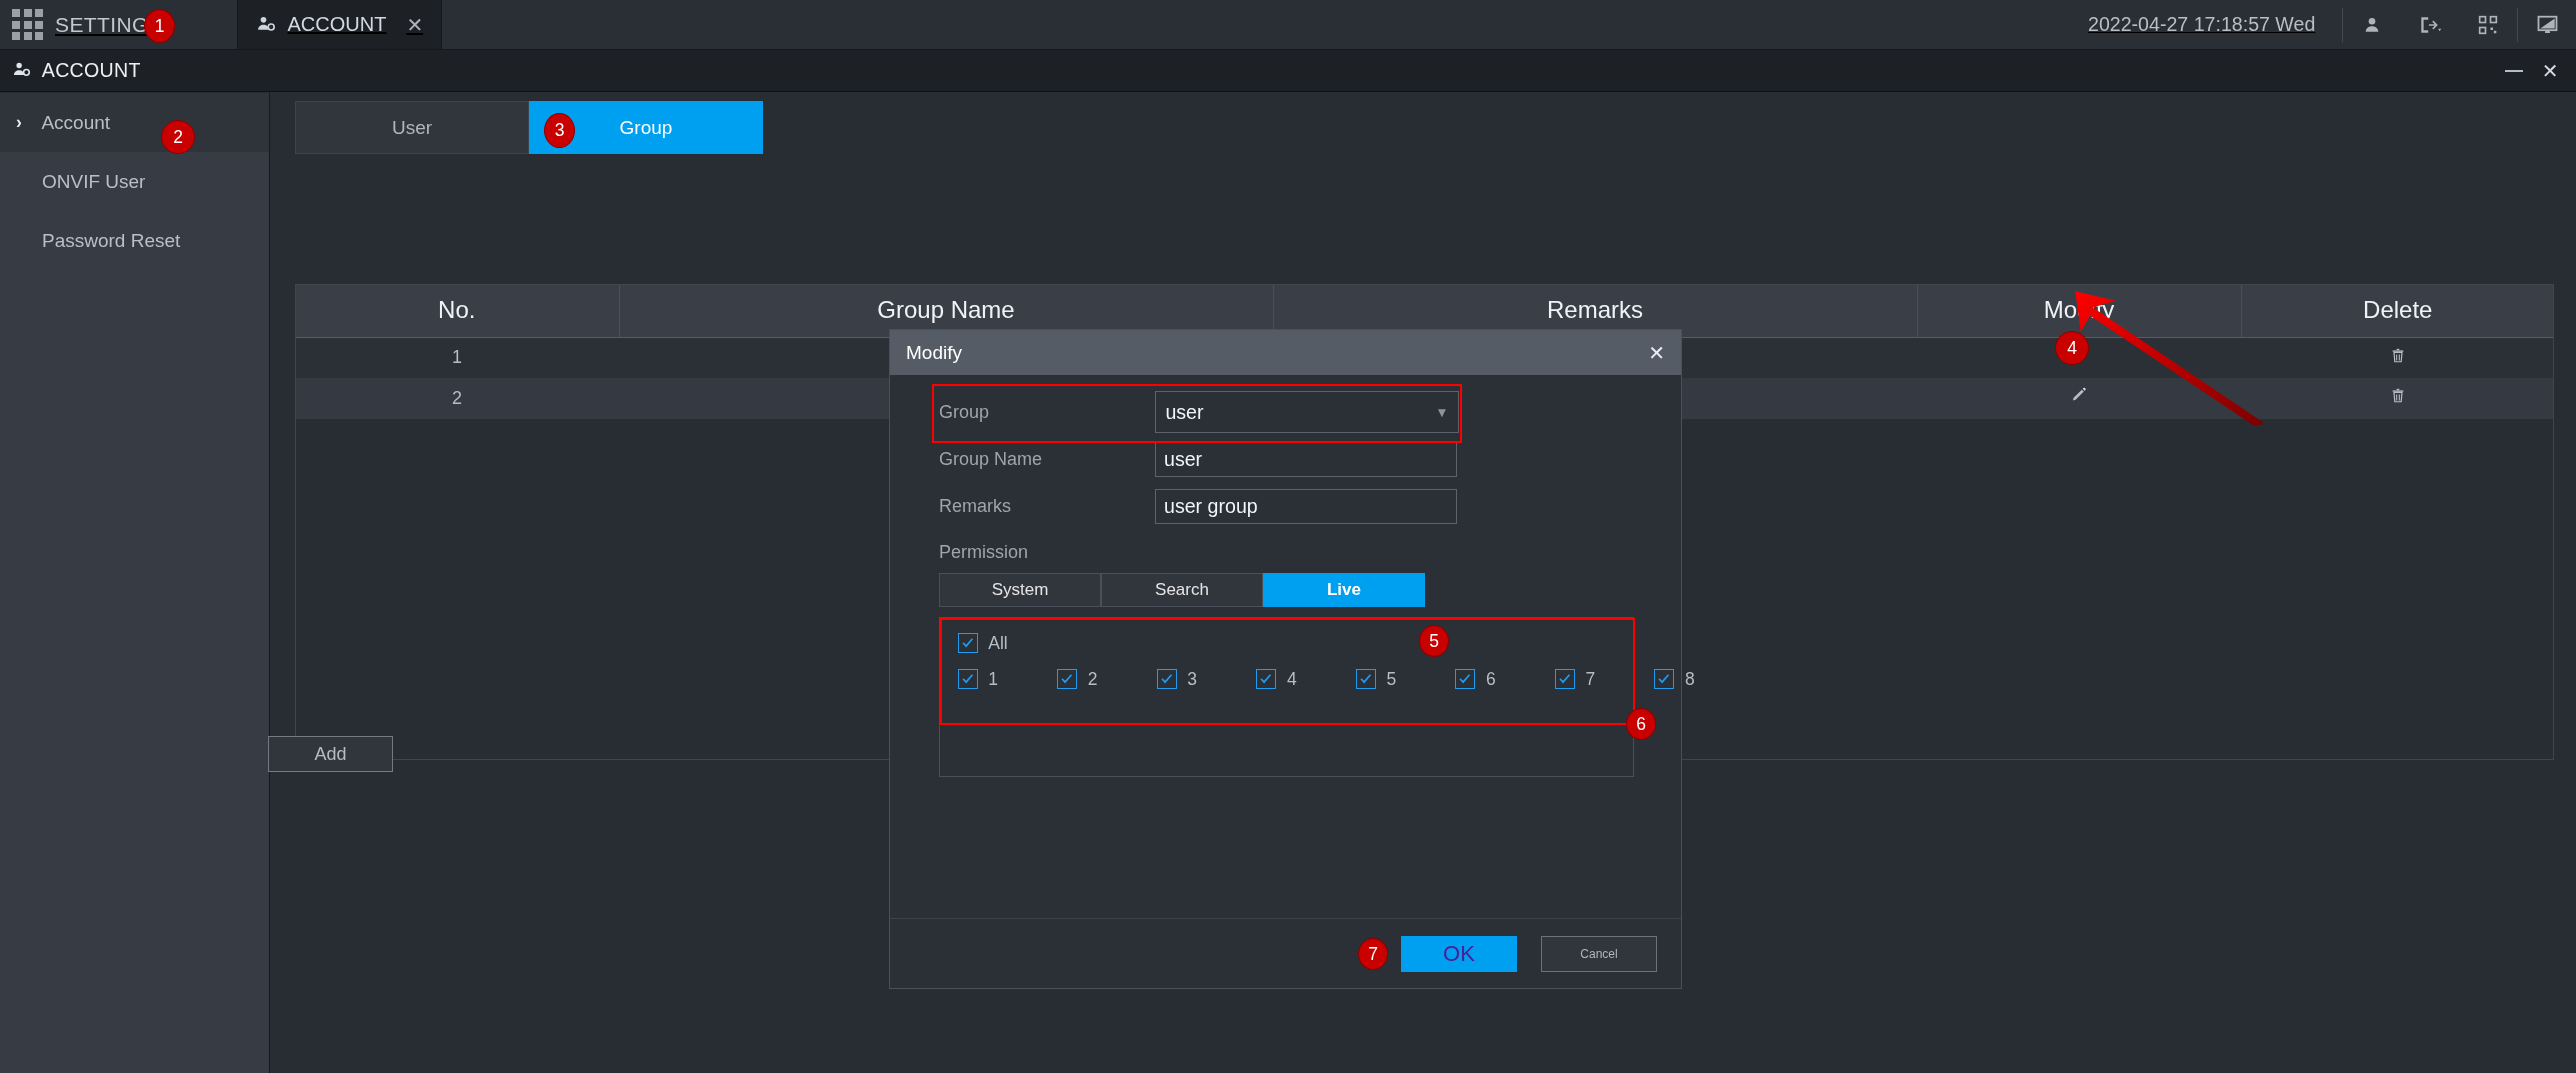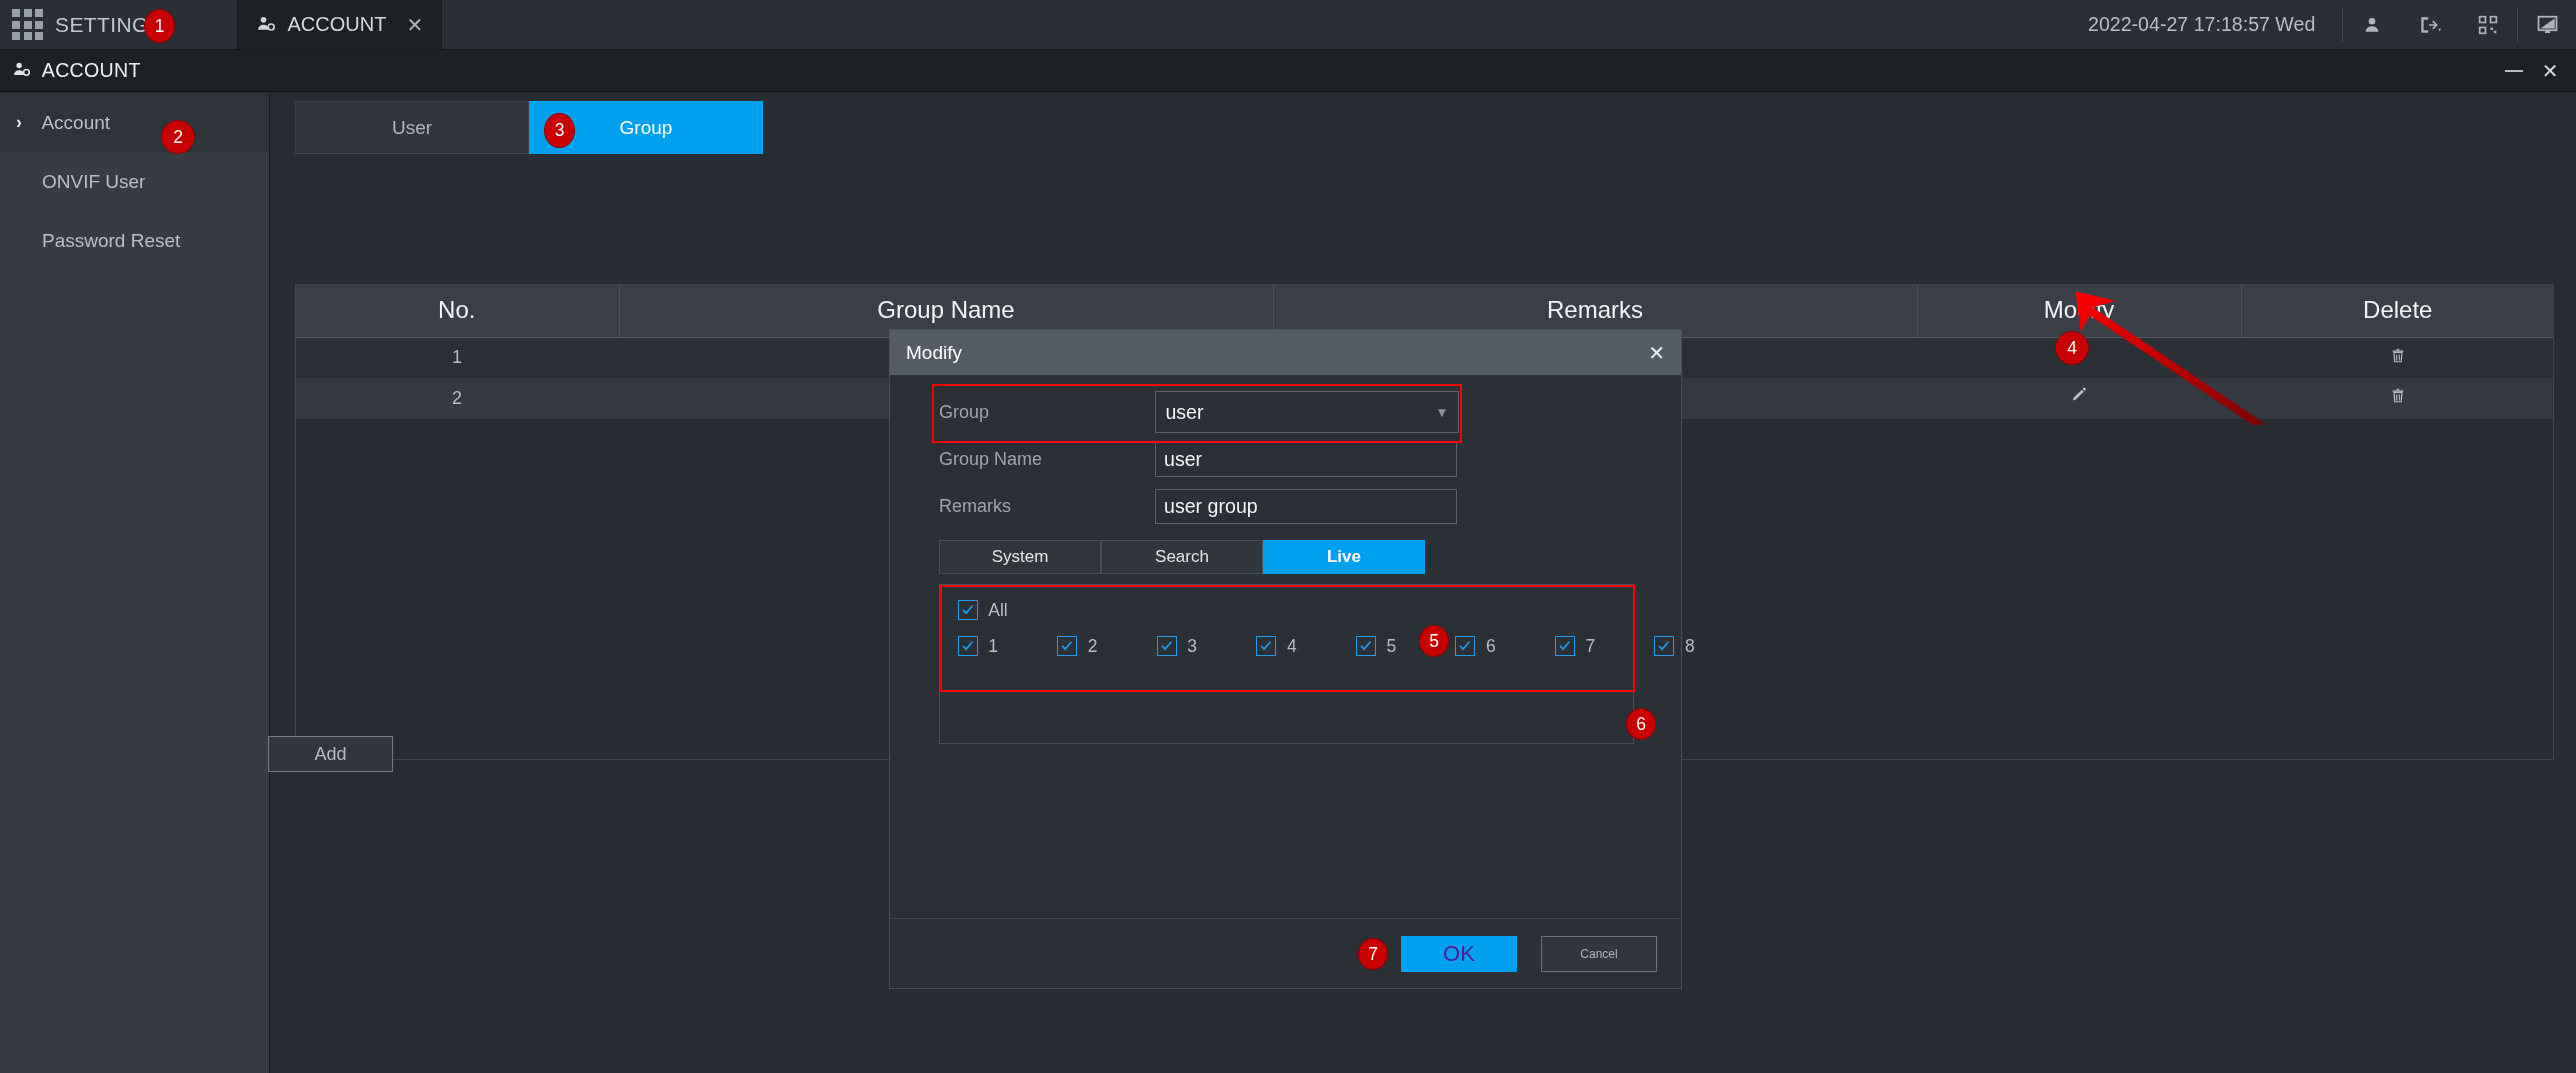--- a/index.html
+++ b/index.html
@@ -8,20 +8,21 @@
     background: #282c33;
     font-family: "Liberation Sans", sans-serif;
     overflow: hidden;
   }
 
   
   .topbar {
     position: absolute; left: 0; top: 0; width: 2576px; height: 50px;
     background: #2a2e35; display: flex; align-items: stretch;
     border-bottom: 1.3px solid #15181c;
+    text-decoration: underline;
   }
   .tb-launcher {
     width: 55px; display: flex; align-items: center; justify-content: center;
   }
   .grid-icon { display: grid; grid-template-columns: repeat(3, 8px); grid-gap: 3.4px; }
   .grid-icon i { display: block; width: 8px; height: 8px; background: #9aa0a8; }
 
   .tb-setting {
     display: flex; align-items: center; padding: 0 23px 0 0; position: relative;
     min-width: 182px;
@@ -421,20 +422,21 @@
     <div class="frow">
       <span class="flabel">Group Name</span>
       <input class="fctl-in" type="text" value="user" style="">
     </div>
 
     <div class="frow">
       <span class="flabel">Remarks</span>
       <input class="fctl-in" type="text" value="user group" style="">
     </div>
 
+    <div class="perm-label">Permission</div>
 
     <div class="perm-tabs">
       <div class="ptab">
         <span>System</span>
       </div>
       <div class="ptab">
         <span>Search</span>
       </div>
       <div class="ptab active">
         <span>Live</span>

